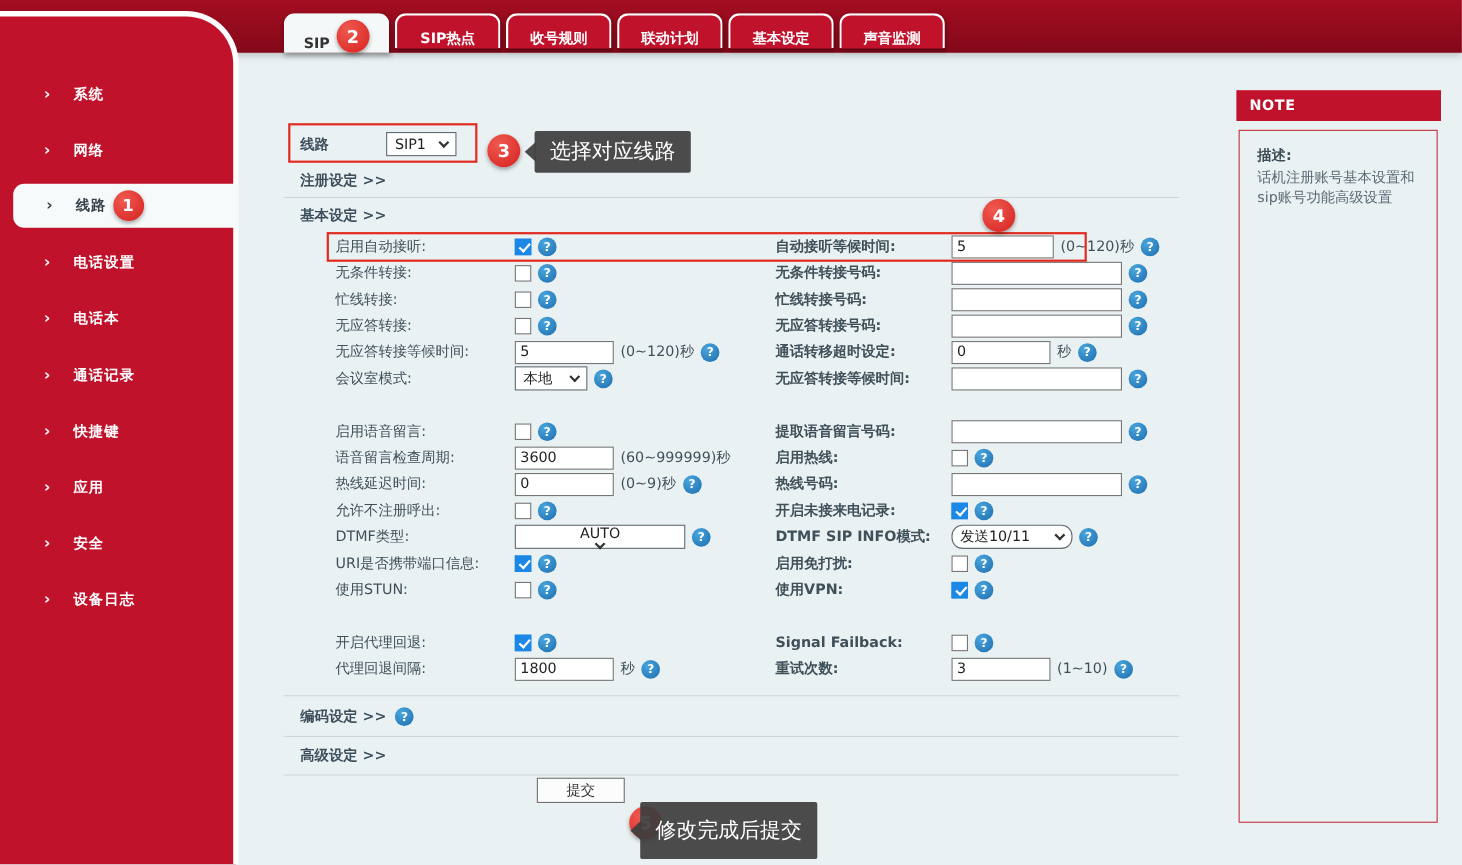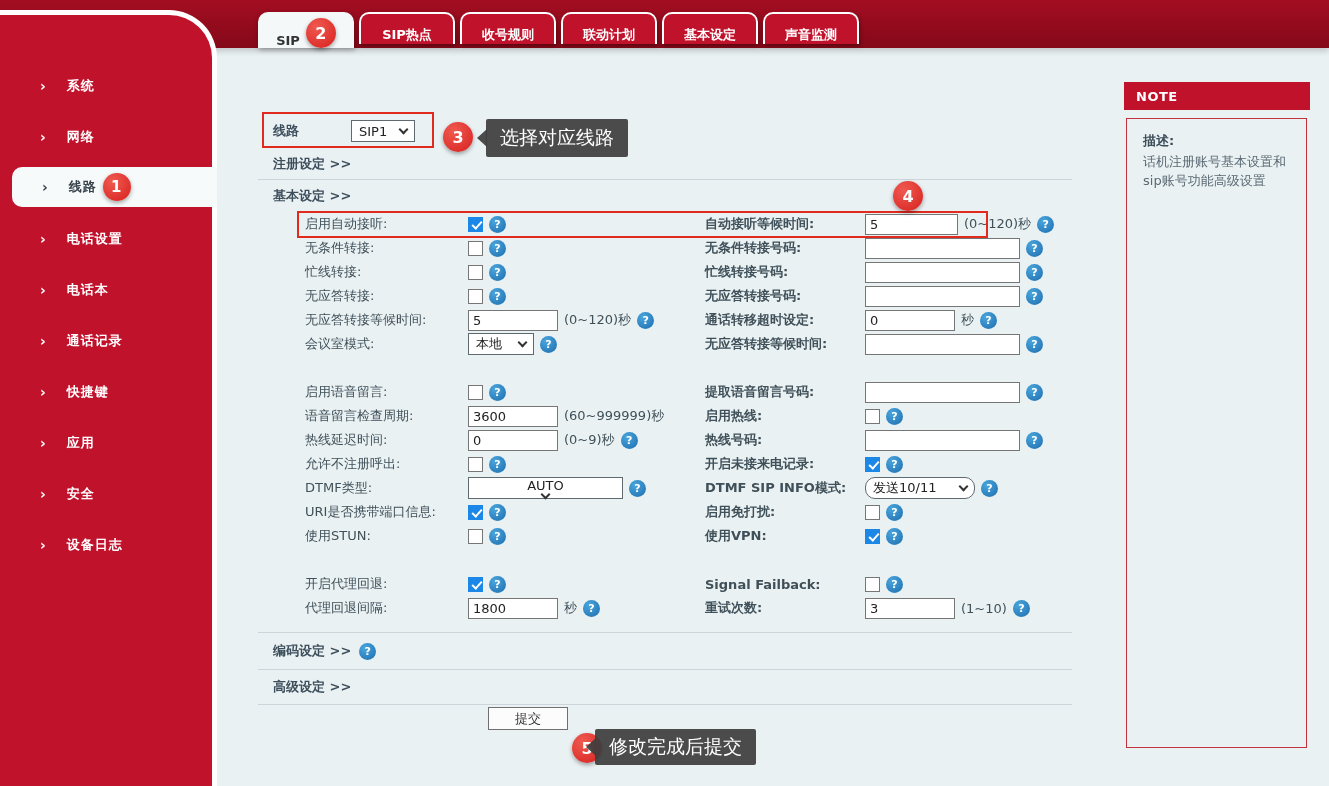--- a/index.html
+++ b/index.html
@@ -412,14 +412,14 @@
 
   <div class="hl-rect" style="left:262px;top:112px;width:172px;height:36px"></div>
   <div class="hl-rect" style="left:297px;top:211px;width:691px;height:27px"></div>
 
   <div class="badge abs" style="left:443px;top:122px">3</div>
   <div class="tooltip" style="left:486px;top:119px;height:38px">选择对应线路</div>
 
   <div class="badge abs" style="left:893px;top:181px">4</div>
 
   <div class="badge abs" style="left:572px;top:733px">5</div>
-  <div class="tooltip" style="left:595px;top:729px;height:36px">修改完成后提交</div>
+  <div class="tooltip" style="left:582px;top:729px;height:52px">修改完成后提交</div>
 </div>
 
 </body></html>

